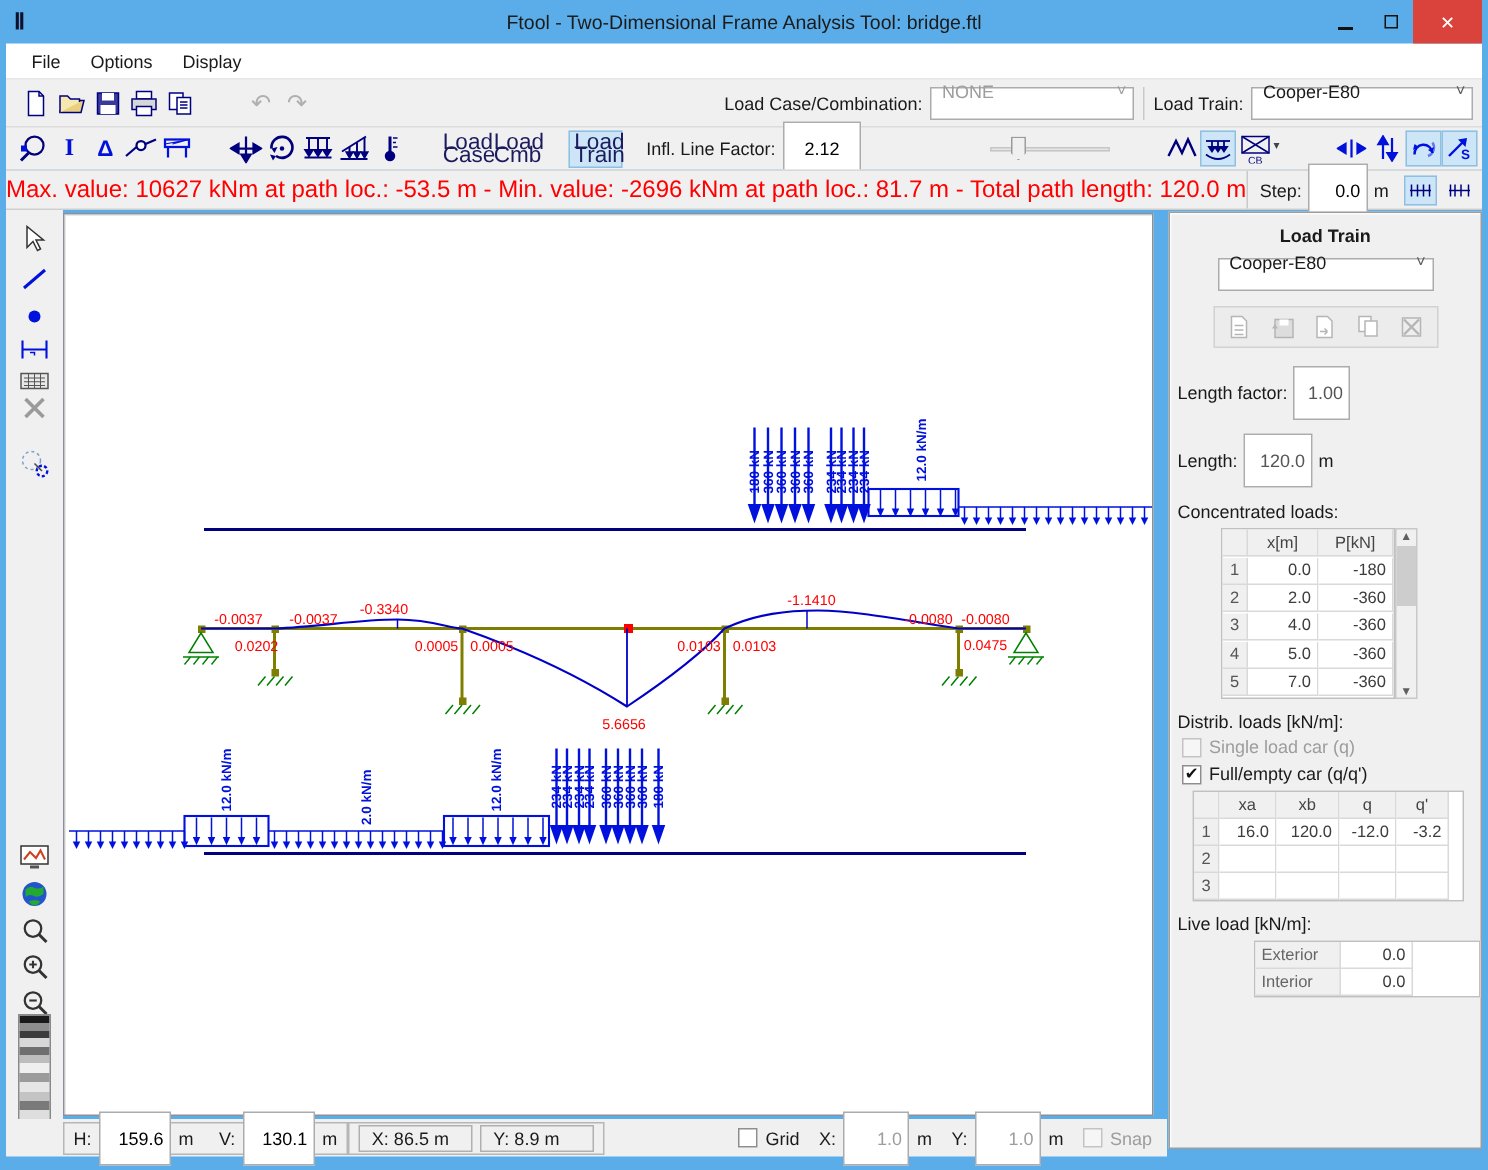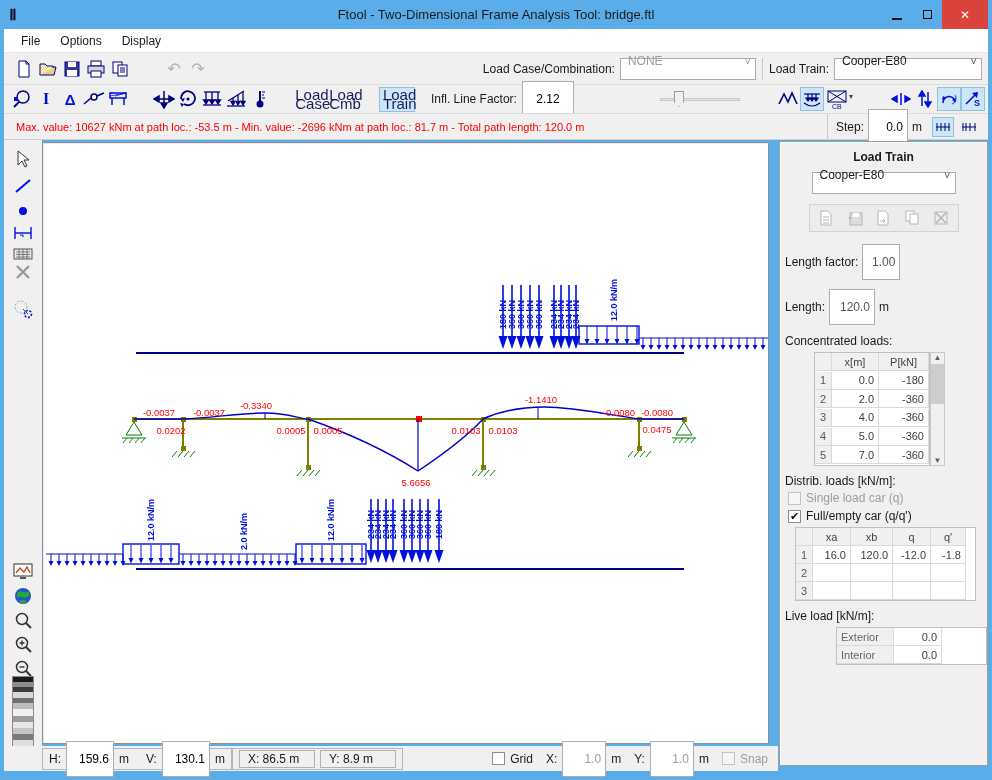--- a/index.html
+++ b/index.html
@@ -29,21 +29,21 @@
 .combo.disabled span{color:#9d9d9d}
 .numin{height:36px;border:1px solid #acacac;background:#fff;font:inherit;text-align:right;padding:0 4px}
 .lbl{white-space:nowrap}
 .stackbtn{font-size:15px;line-height:9.5px;color:#1b1b5e;text-align:left;padding:2px 3px;white-space:pre-line}
 .stackbtn.hl{background:#cde6f7;border:1px solid #90bfe0}
 .slider{position:relative;width:80px;height:18px;flex:0 0 auto}
 .slider .track{position:absolute;left:0;right:0;top:8px;height:3px;background:#e6e6e6;border:1px solid #c6c6c6}
 .slider .thumb{position:absolute;left:14px;top:1px;width:10px;height:16px;background:#f0f0f0;border:1px solid #9a9a9a;clip-path:polygon(0 0,100% 0,100% 70%,50% 100%,0 70%)}
 
 .msgrow{position:absolute;top:113px;left:4px;right:4px;height:27px;background:#f0f0f0;border-top:1px solid #d8d8d8;border-bottom:1px solid #cfcfcf;display:flex;align-items:center}
-.msgtext{color:#ff0000;font-size:11px;padding-left:12px;flex:1;white-space:nowrap}
+.msgtext{color:#ff0000;font-size:16px;padding-left:0;flex:1;white-space:nowrap}
 .steparea{display:flex;align-items:center;gap:4px;border-left:1px solid #c9c9c9;height:100%;padding:0 8px;flex:0 0 auto}
 
 .leftstrip{position:absolute;left:4px;top:140px;width:38px;bottom:10px;background:#f0f0f0}
 .ltool{position:absolute;left:7px;width:24px;height:22px;display:flex;align-items:center;justify-content:center}
 .gradientstrip{position:absolute;left:8px;width:22px;border:1px solid #8a8a8a;background:linear-gradient(#1a1a1a 0 6%,#8d8d8d 6% 12%,#3c3c3c 12% 18%,#d8d8d8 18% 25%,#6f6f6f 25% 31%,#bdbdbd 31% 38%,#efefef 38% 46%,#9b9b9b 46% 53%,#e6e6e6 53% 61%,#c4c4c4 61% 68%,#7a7a7a 68% 75%,#dedede 75% 82%,#555 82% 89%,#2a2a2a 89% 100%)}
 
 .canvas{position:absolute;left:42px;top:142px;width:727px;height:602px;background:#fff;border:1px solid #8b8f98;box-shadow:inset 1px 1px 0 #e8e8e8}
 
 .panel{position:absolute;left:779px;top:141px;width:209px;height:625px;background:#f0f0f0;border:1px solid #9d9d9d;box-shadow:inset 1px 1px 0 #fbfbfb;padding-top:8px;font-size:12px}
 .p-title{text-align:center;font-weight:bold;margin-bottom:8px}
@@ -725,21 +725,21 @@
     <div class="grid-table" style="grid-template-columns:17px 38px 42px 38px 35px;margin:4px 0 8px 15px;width:181px">
       <div class="gcell ghead"></div>
         <div class="gcell ghead">xa</div>
         <div class="gcell ghead">xb</div>
         <div class="gcell ghead">q</div>
         <div class="gcell ghead">q'</div>
       <div class="gcell gnum">1</div>
         <div class="gcell">16.0</div>
         <div class="gcell">120.0</div>
         <div class="gcell">-12.0</div>
-        <div class="gcell">-1.8</div>
+        <div class="gcell">-3.2</div>
       <div class="gcell gnum">2</div>
         <div class="gcell"></div>
         <div class="gcell"></div>
         <div class="gcell"></div>
         <div class="gcell"></div>
       <div class="gcell gnum">3</div>
         <div class="gcell"></div>
         <div class="gcell"></div>
         <div class="gcell"></div>
         <div class="gcell"></div>

